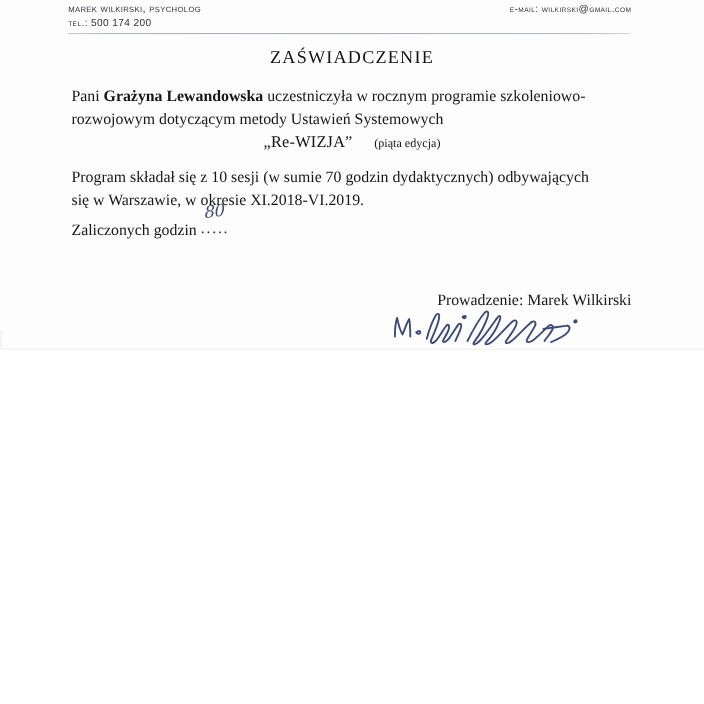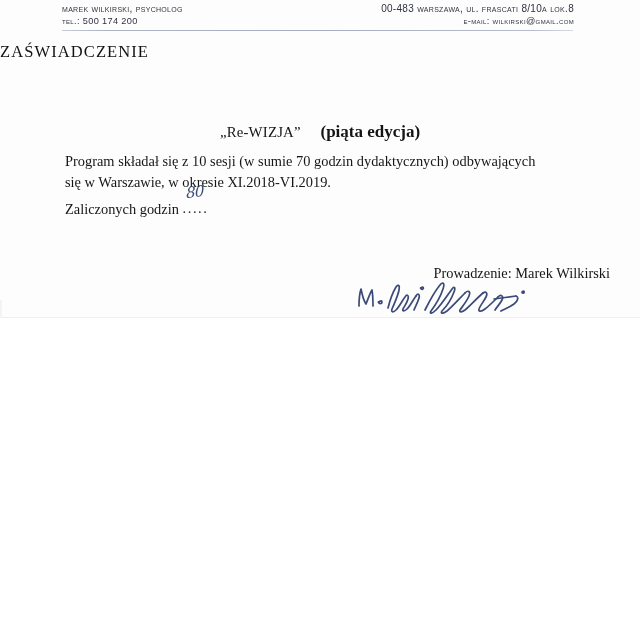--- a/index.html
+++ b/index.html
@@ -86,21 +86,21 @@
     height: 1px;
     background: linear-gradient(to right, #c8ccd8 0%, #aeb4c4 8%, #a8aebf 50%, #b6bccb 92%, #d8dbe3 100%);
   }
 
   
   .doc-title {
     position: absolute;
     left: 0;
     top: 42px;
     width: 640px;
-    text-align: left;
+    text-align: center;
     font-family: "Liberation Serif", serif;
     font-size: 16.5px;
     letter-spacing: 1.1px;
     color: #121212;
   }
 
   
   .body-block {
     position: absolute;
     left: 65px;
@@ -128,22 +128,22 @@
     text-align: center;
     font-family: "Liberation Serif", serif;
     font-size: 14.8px;
     color: #141414;
   }
   .center-line .quoted {
     font-weight: normal;
     letter-spacing: 0.2px;
   }
   .center-line .edition {
-    font-weight: bold;
-    font-size: 17px;
+    font-weight: normal;
+    font-size: 11px;
     margin-left: 16px;
   }
 
   
   .hours-slot {
     position: relative;
     display: inline-block;
     width: 54px;
     height: 18px;
     vertical-align: baseline;
@@ -172,21 +172,20 @@
   
   .sign-name {
     position: absolute;
     left: 0;
     top: 265px;
     width: 574px;
     text-align: right;
     font-family: "Liberation Serif", serif;
     font-size: 14.4px;
     color: #161616;
-    padding-left: 36px;
   }
   .signature {
     position: absolute;
     left: 355px;
     top: 280px;
     width: 190px;
     height: 40px;
   }
   .signature svg { display: block; }
 </style>
@@ -194,29 +193,29 @@
 <body>
 
 <div class="scan-page">
 
   <div class="letterhead">
     <div class="lh-col lh-left">
       <div class="lh-line big">Marek Wilkirski, psycholog</div>
       <div class="lh-line">tel.: 500 174 200</div>
     </div>
     <div class="lh-col lh-right">
-      <div class="lh-line big">00-483 Warszawa, ul. Frascati 8/10A lok.8</div>
       <div class="lh-line">e-mail: wilkirski@gmail.com</div>
     </div>
   </div>
 
   <div class="rule"></div>
 
   <div class="doc-title">ZAŚWIADCZENIE</div>
 
+  <div class="body-block para p1"><span>Pani </span><b>Grażyna Lewandowska</b><span> uczestniczyła w rocznym programie szkoleniowo-rozwojowym dotyczącym metody Ustawień Systemowych</span></div>
 
   <div class="center-line"><span class="quoted">„Re-WIZJA”</span> <span class="edition">(piąta edycja)</span></div>
 
   <div class="body-block para p-prog">Program składał się z 10 sesji (w sumie 70 godzin dydaktycznych) odbywających się w Warszawie, w okresie XI.2018-VI.2019.</div>
 
   <div class="body-block para p-zal"><span>Zaliczonych godzin</span>
     <span class="hours-slot">
       <span class="dots">.....</span>
       <span class="hours-ink">80</span>
     </span>

